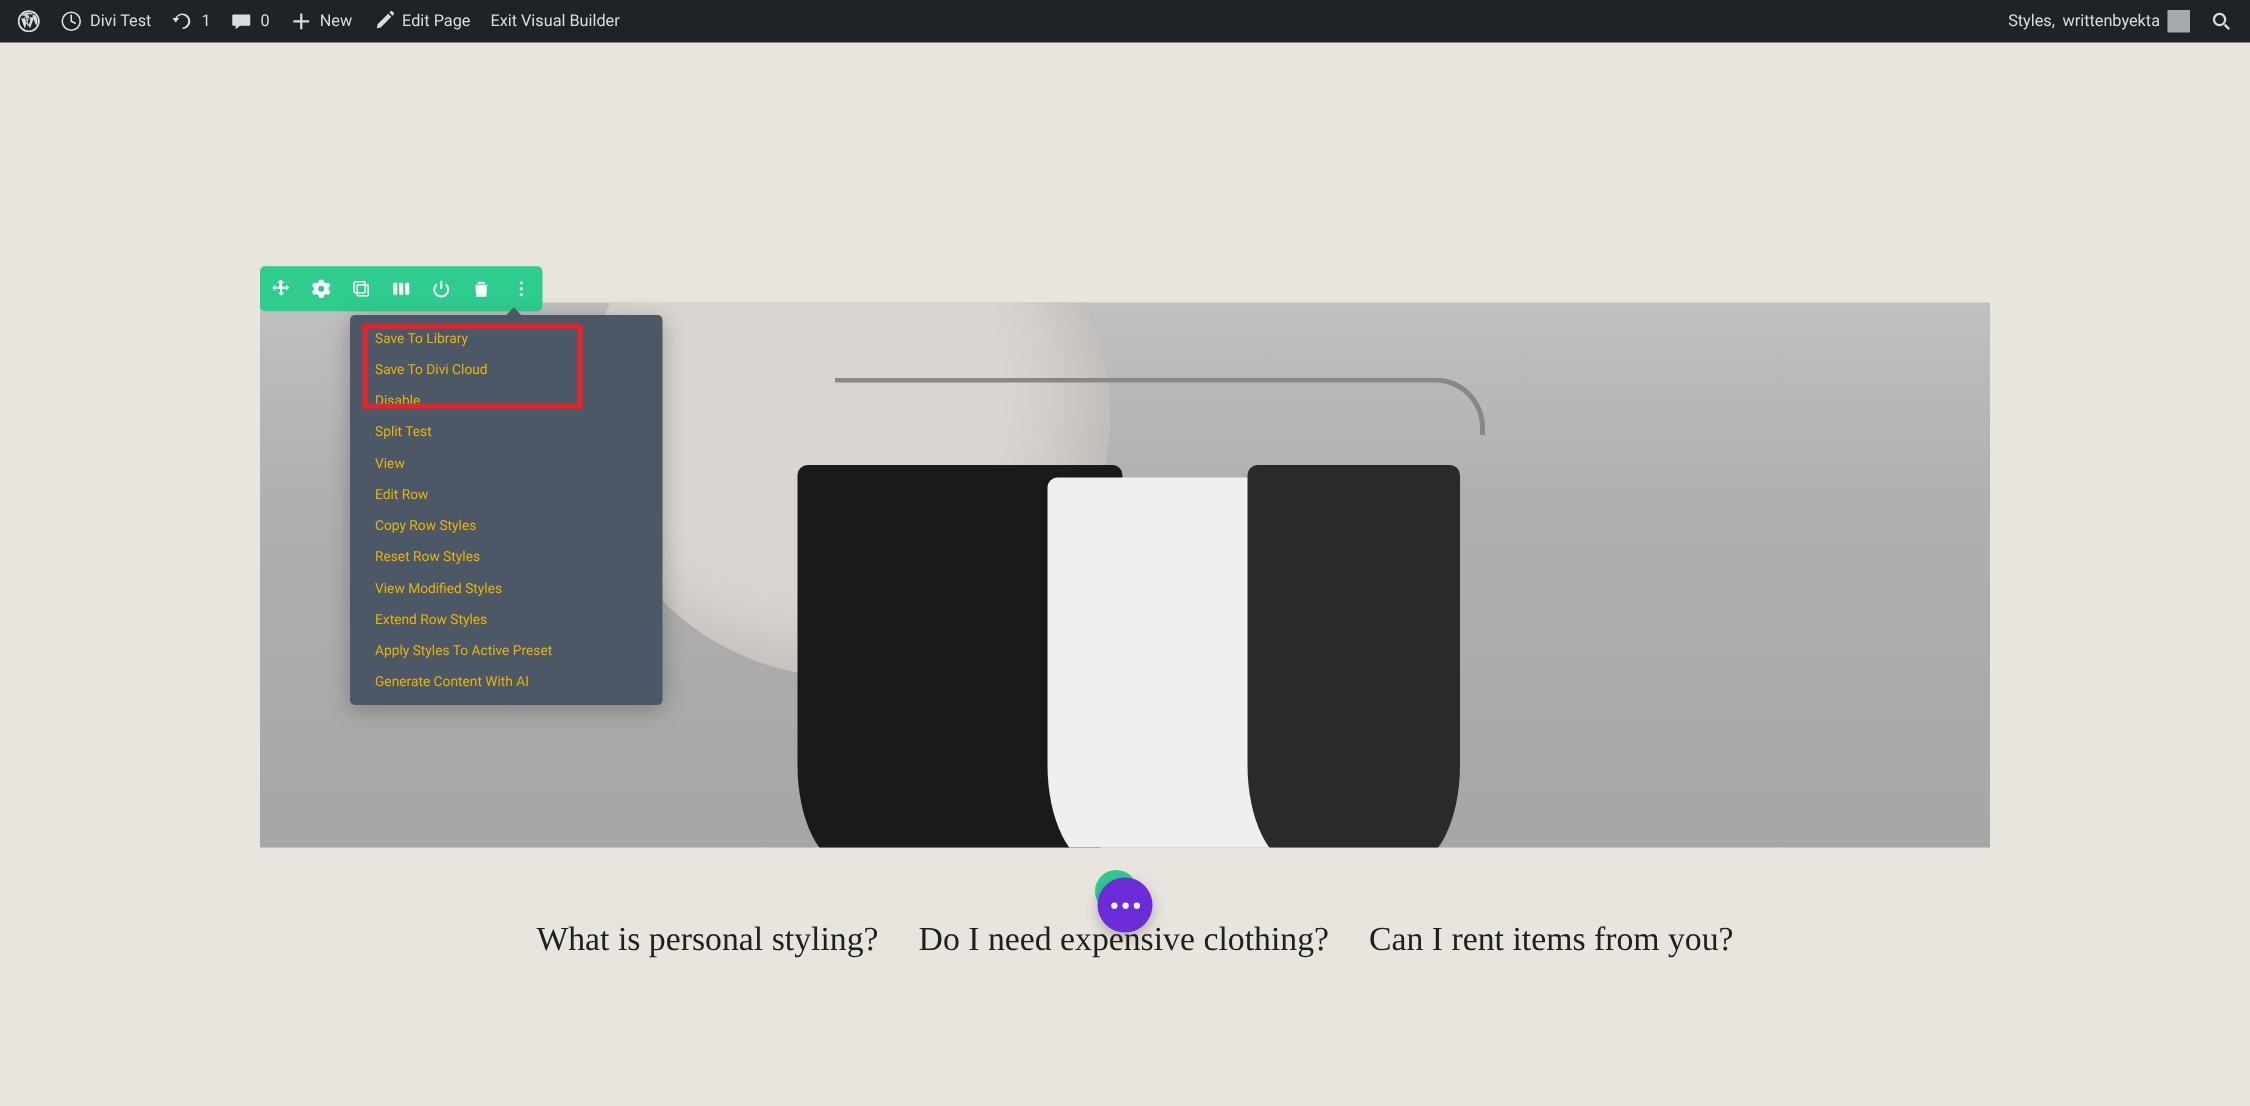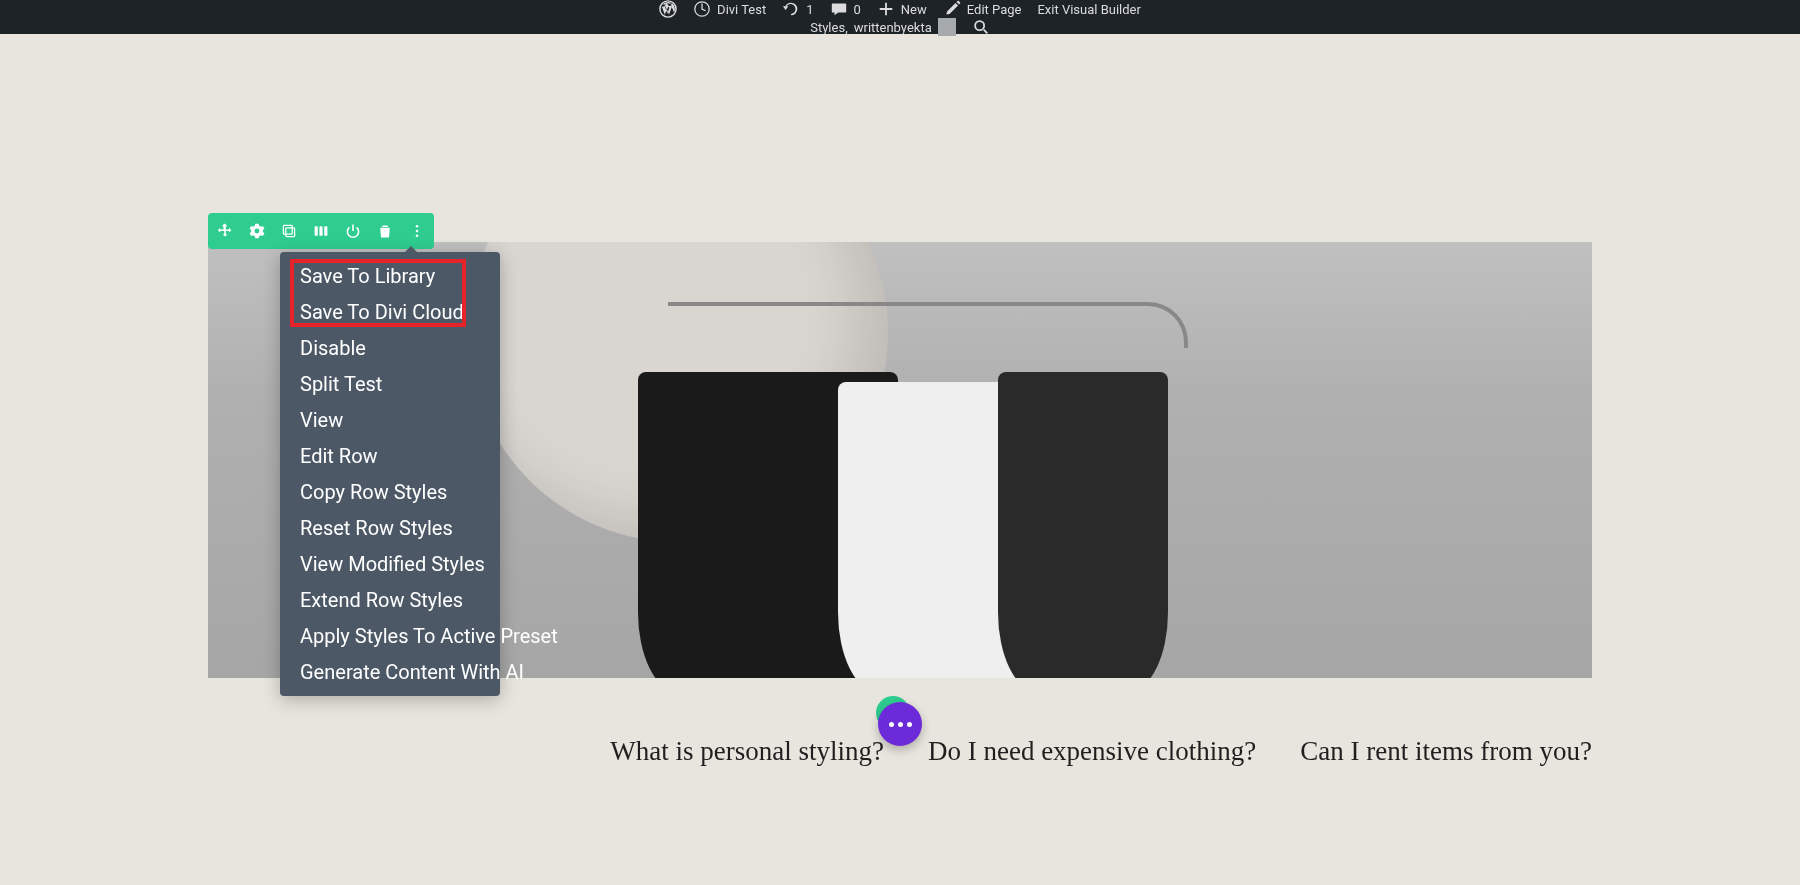--- a/index.html
+++ b/index.html
@@ -16,21 +16,20 @@
     height: 34px;
     background: #1d2327;
     color: #dcdcde;
     display: flex;
     align-items: center;
     font-size: 13px;
     padding: 0 6px;
     justify-content: space-between;
     position: relative;
     z-index: 1000;
-    flex-direction: column;
   }
   .wp-adminbar .left, .wp-adminbar .right { display: flex; align-items: center; height: 100%; }
   .ab-item {
     display: flex;
     align-items: center;
     gap: 6px;
     padding: 0 8px;
     height: 100%;
     cursor: pointer;
     color: #dcdcde;
@@ -76,27 +75,27 @@
     cursor: pointer;
     color: #fff;
   }
   .tb-btn svg { width: 16px; height: 16px; }
 
   
   .context-menu {
     position: absolute;
     top: 218px;
     left: 72px;
-    width: 220px;
+    width: 250px;
     background: #4c5866;
-    color: #ffffff;
+    color: #eab308;
     border-radius: 4px;
     padding: 6px 0;
     z-index: 60;
-    font-size: 20px;
+    font-size: 11px;
     box-shadow: 0 4px 18px rgba(0,0,0,.25);
   }
   .context-menu::before {
     content: "";
     position: absolute;
     top: -6px;
     left: 125px;
     border-left: 6px solid transparent;
     border-right: 6px solid transparent;
     border-bottom: 6px solid #4c5866;
@@ -176,22 +175,22 @@
   }
   .fab .dots { display:flex; gap:4px; }
   .fab .dots span { width:5px;height:5px;border-radius:50%;background:#fff; }
 
   
   .cols {
     position: absolute;
     left: 16px; right: 0;
     top: 702px;
     display: flex;
-    justify-content: flex-end;
-    gap: 44px;
+    justify-content: center;
+    gap: 32px;
   }
   .col-h {
     font-family: Georgia, "Times New Roman", serif;
     font-size: 27px;
     font-weight: 400;
     color: #1f1f1f;
   }
 </style>
 </head>
 <body>

